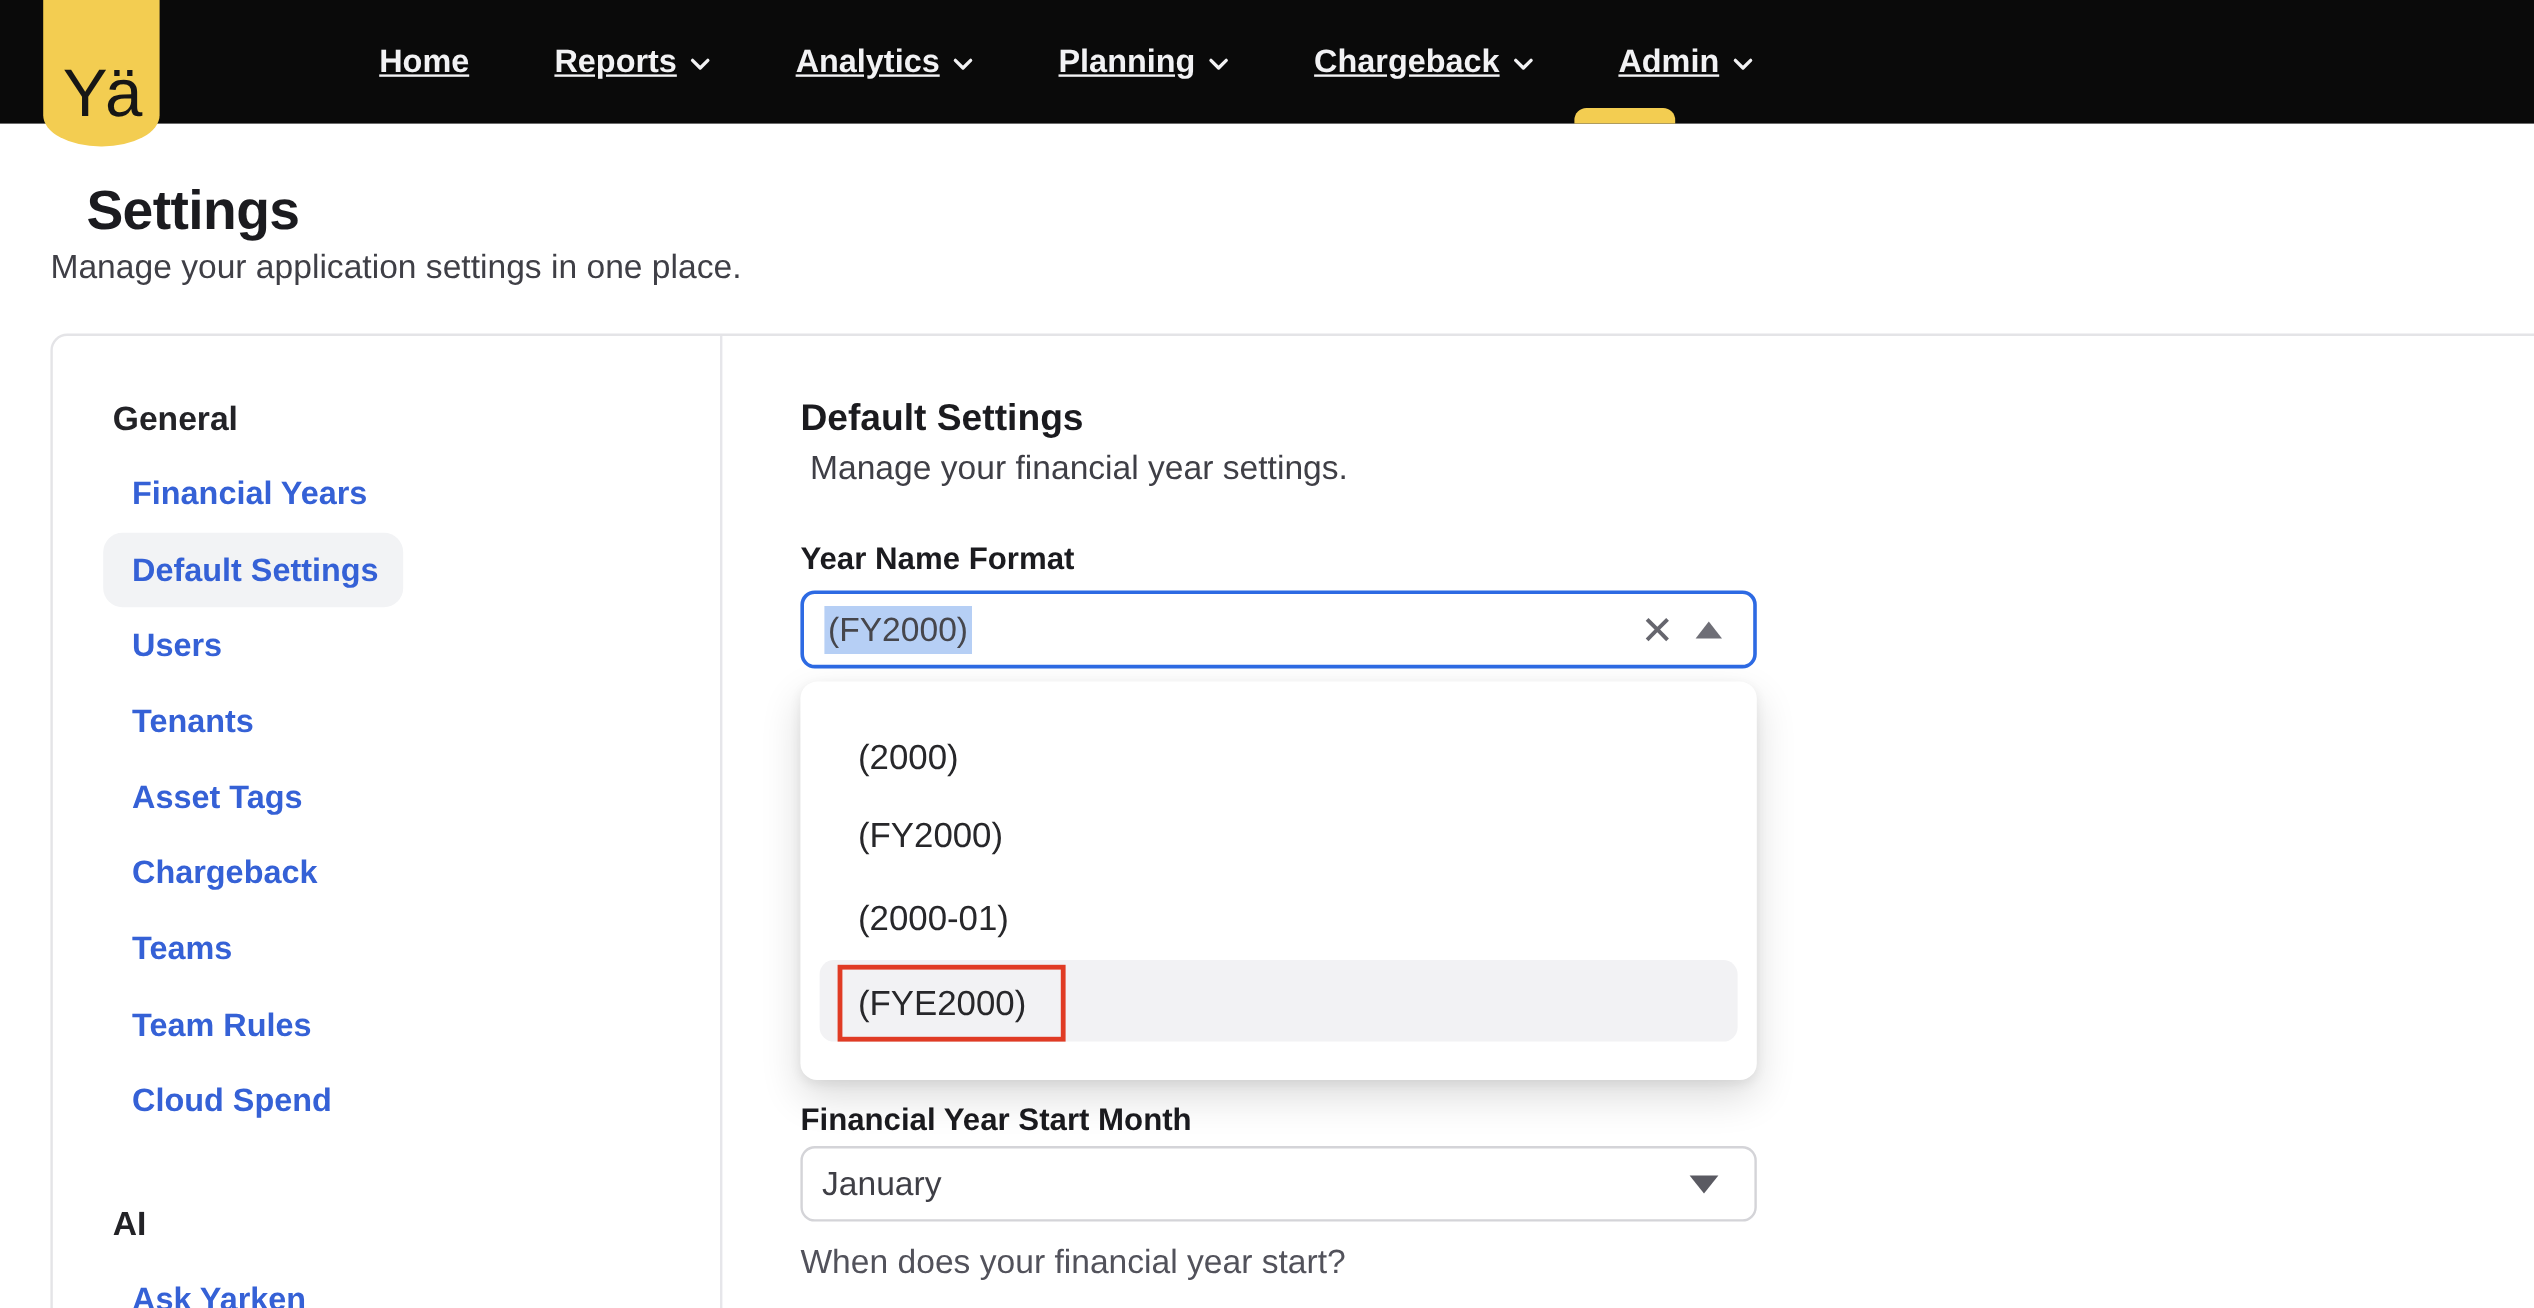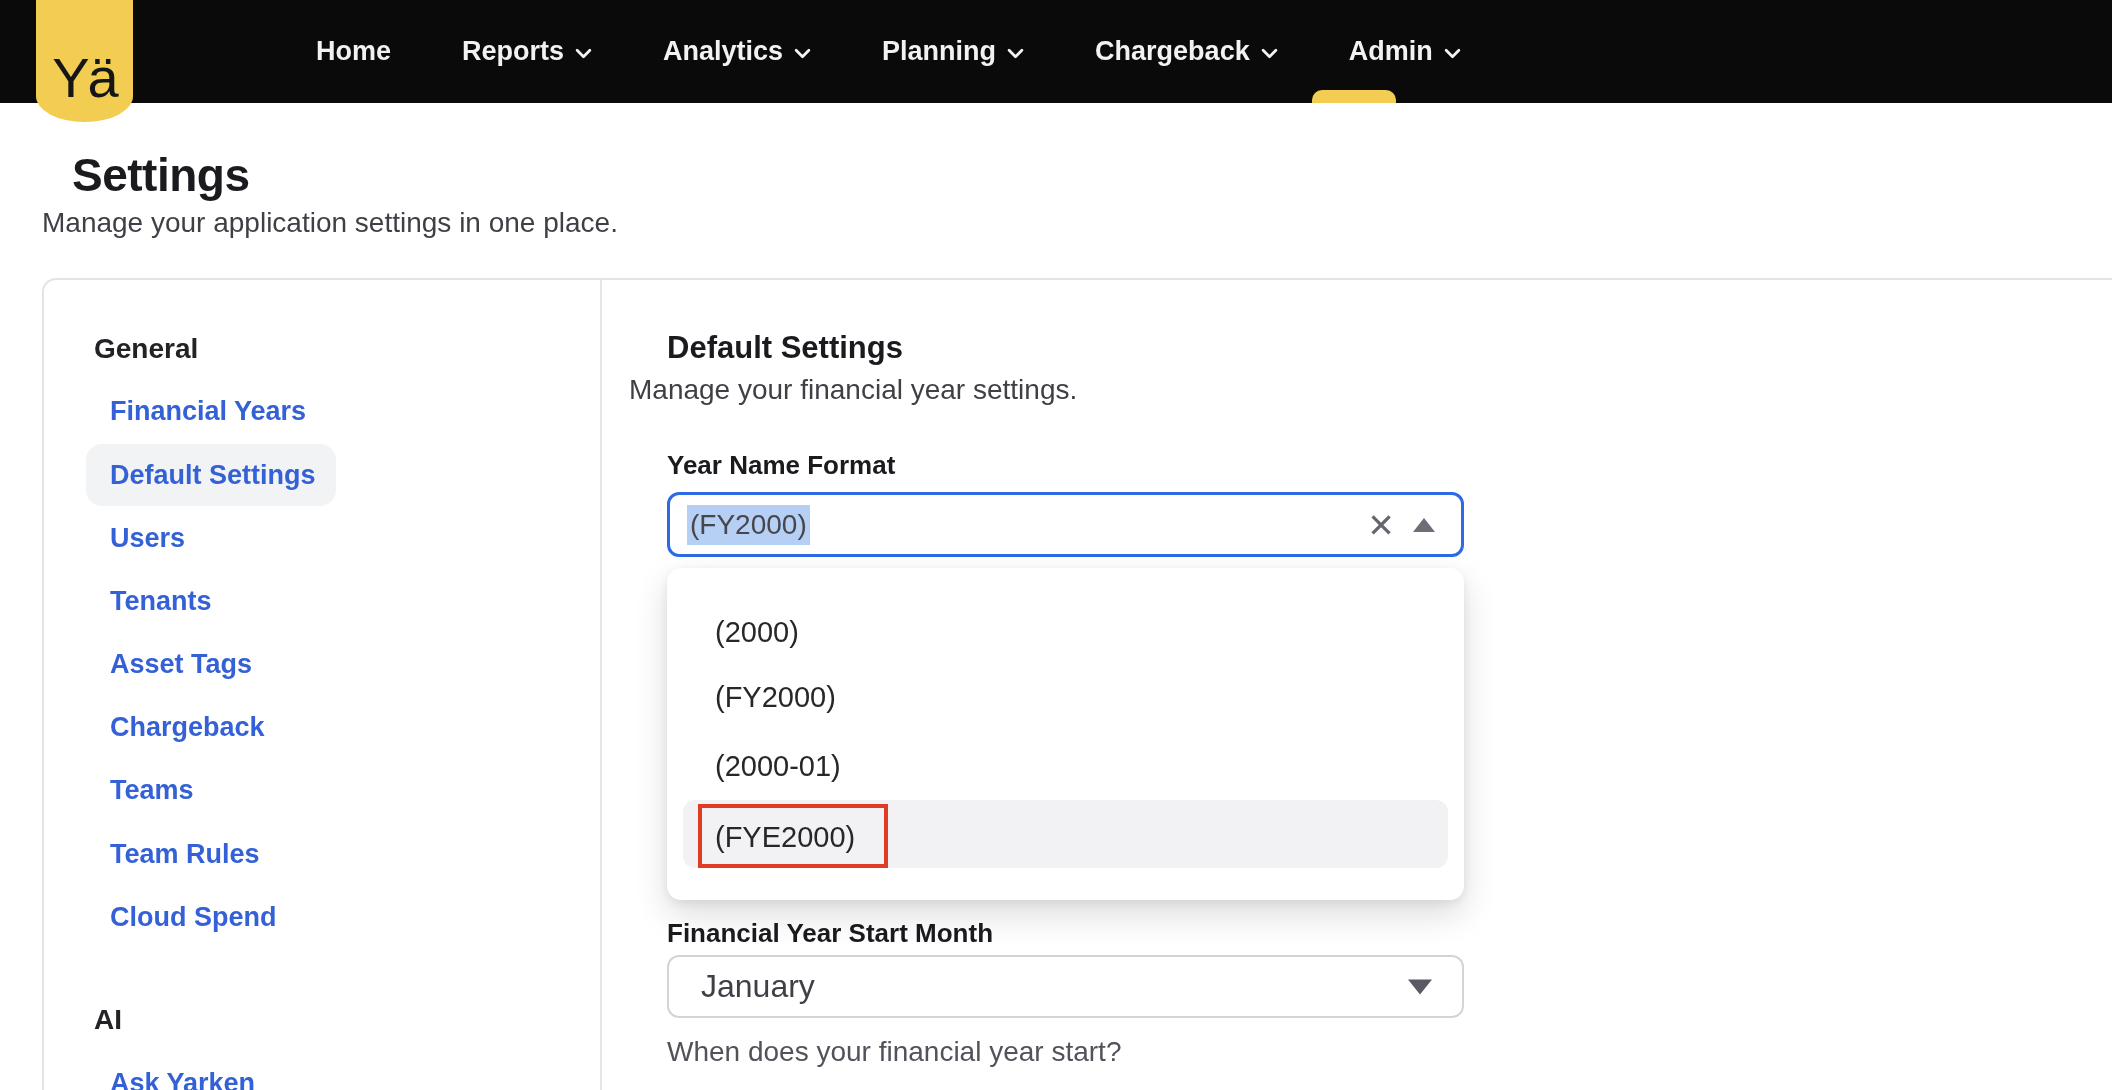--- a/index.html
+++ b/index.html
@@ -10,42 +10,42 @@
   }
   
   .navbar{position:absolute;left:0;top:0;width:2112px;height:103px;background:#0a0a0a;}
   .logo-badge{
     position:absolute;left:36px;top:0;width:97px;height:122px;background:#f3cd51;
     border-radius:0 0 48px 48px / 0 0 26px 26px;z-index:6;
     display:flex;align-items:flex-end;justify-content:center;box-sizing:border-box;padding-bottom:16px;
   }
   .logo-text{font-size:56px;font-weight:500;color:#161616;letter-spacing:-2px;line-height:1;text-align:right;}
   .nav-items{position:absolute;left:316px;top:0;height:103px;display:flex;align-items:center;gap:71px;}
-  .nav-item{display:flex;align-items:center;gap:11px;color:#f2f2f4;font-size:27px;font-weight:700;cursor:pointer;white-space:nowrap;}
+  .nav-item{display:flex;align-items:center;gap:11px;color:#f2f2f4;font-size:27px;font-weight:700;cursor:pointer;white-space:nowrap;text-decoration:underline;}
   .nav-caret{display:flex;align-items:center;margin-top:3px;}
   .active-indicator{
     position:absolute;left:1312px;bottom:0;width:84px;height:13px;background:#f3cd51;
     border-radius:10px 10px 0 0;
   }
   
   .page-title{position:absolute;left:42px;top:148px;font-size:46px;font-weight:700;color:#1b1b1f;letter-spacing:-0.5px;margin-left:30px;}
   .page-subtitle{position:absolute;left:42px;top:207px;font-size:28px;color:#3f3f46;}
   
   .card{
     position:absolute;left:42px;top:278px;width:2110px;height:890px;
     border:2px solid #e4e4e7;border-radius:14px;box-sizing:border-box;background:#fff;
   }
   .side-divider{position:absolute;left:600px;top:280px;width:2px;height:810px;background:#e6e6ea;}
   
   .side-heading{position:absolute;left:94px;font-size:28px;font-weight:600;color:#232327;}
   .side-item{position:absolute;left:110px;height:34px;line-height:34px;font-size:27px;font-weight:700;color:#3561d6;cursor:pointer;white-space:nowrap;}
   .side-pill{position:absolute;left:86px;top:444px;width:250px;height:62px;background:#f2f3f5;border-radius:16px;}
   
   .content-heading{position:absolute;left:667px;top:330px;font-size:31px;font-weight:700;color:#1b1b1f;}
-  .content-subheading{position:absolute;left:629px;top:374px;font-size:28px;color:#3f3f46;}
+  .content-subheading{position:absolute;left:675px;top:374px;font-size:28px;color:#3f3f46;}
   .field-label{position:absolute;left:667px;font-size:26px;font-weight:700;color:#1b1b1f;}
   
   .combobox{
     position:absolute;left:667px;top:492px;width:797px;height:65px;box-sizing:border-box;
     background:#fff;border:3px solid #2d6ae3;border-radius:12px;
     display:flex;align-items:center;cursor:text;
   }
   .combo-value{margin-left:17px;font-size:28px;color:#46464c;background:#b6cff5;padding:4px 3px;}
   .clear-x{position:absolute;right:66px;top:50%;transform:translateY(-50%);font-size:33px;color:#66666e;cursor:pointer;line-height:1;}
   .tri-up{
@@ -61,21 +61,21 @@
   }
   .dd-option{position:absolute;left:48px;height:40px;line-height:40px;font-size:29px;color:#27272a;cursor:pointer;white-space:nowrap;z-index:2;}
   .dd-hover-row{position:absolute;left:16px;top:232px;width:765px;height:68px;background:#f2f2f4;border-radius:12px;z-index:1;}
   .annotation-box{position:absolute;left:31px;top:236px;width:190px;height:64px;border:4px solid #e03b24;box-sizing:border-box;z-index:3;}
   
   .select{
     position:absolute;left:667px;top:955px;width:797px;height:63px;box-sizing:border-box;
     background:#fff;border:2px solid #d4d4d8;border-radius:12px;
     display:flex;align-items:center;cursor:pointer;
   }
-  .select-value{margin-left:32px;font-size:32px;color:#3f3f46;}
+  .select-value{margin-left:16px;font-size:28px;color:#3f3f46;}
   .tri-down{
     position:absolute;right:30px;top:50%;transform:translateY(-50%);
     width:0;height:0;border-left:12px solid transparent;border-right:12px solid transparent;
     border-top:15px solid #5a5a62;
   }
   .field-help{position:absolute;left:667px;top:1036px;font-size:28px;color:#52525b;}
 </style>
 </head>
 <body>
 

